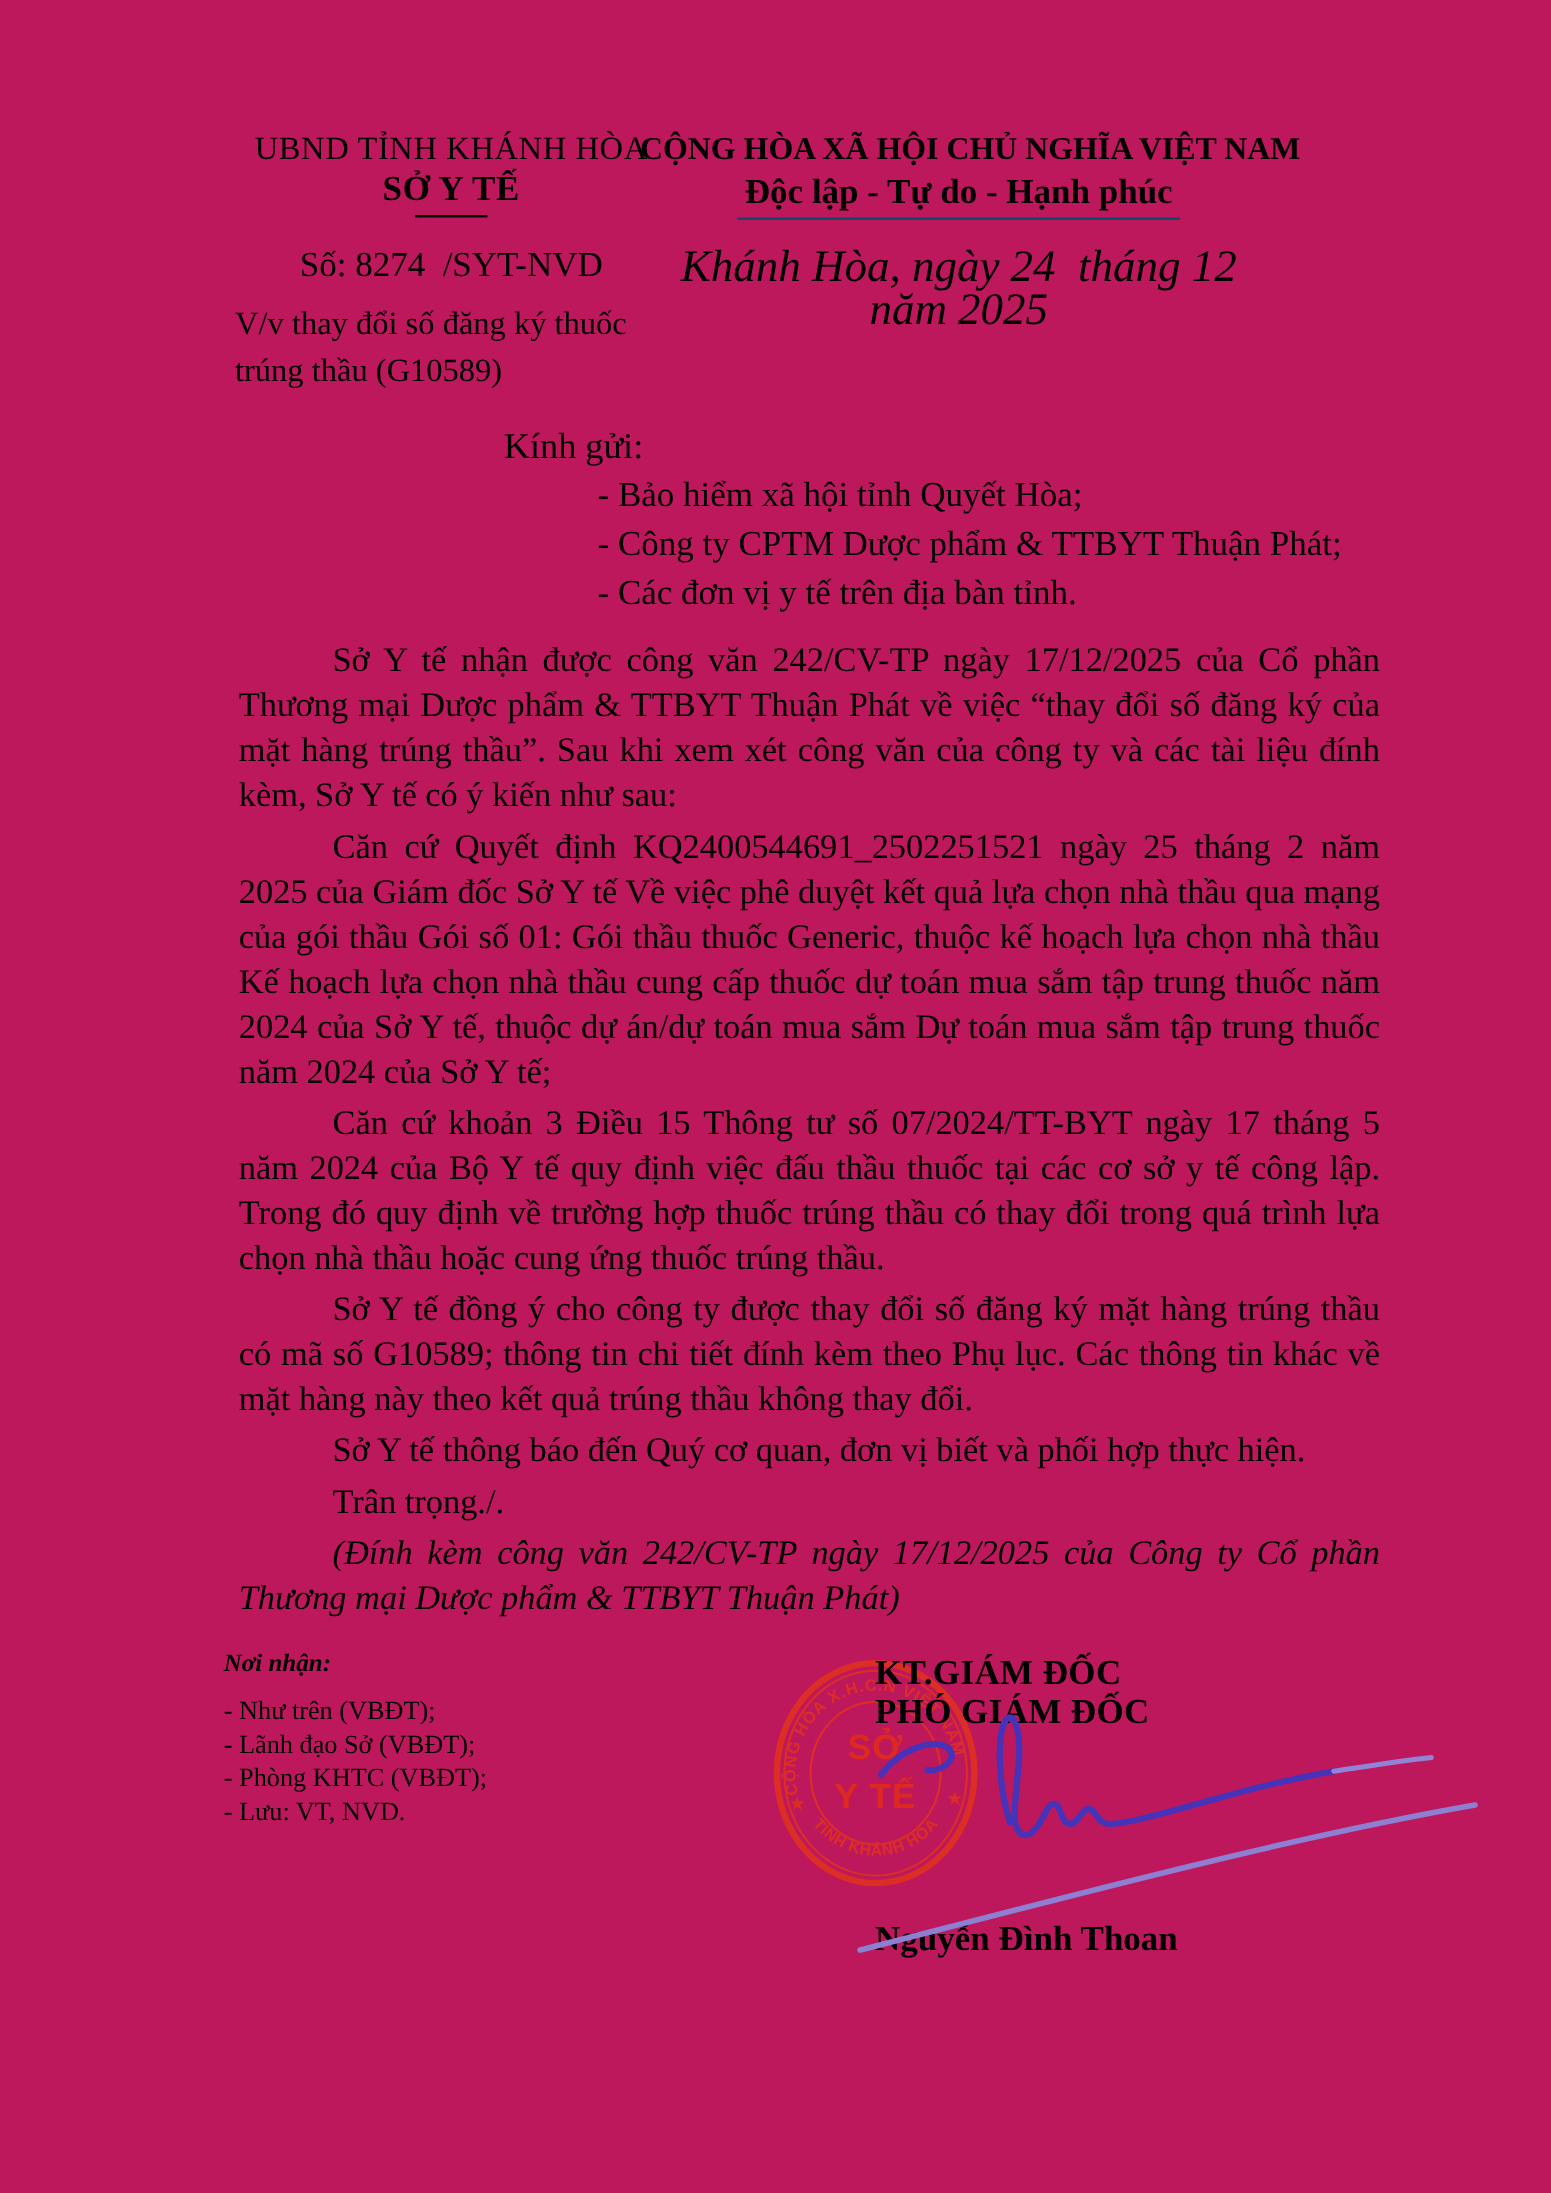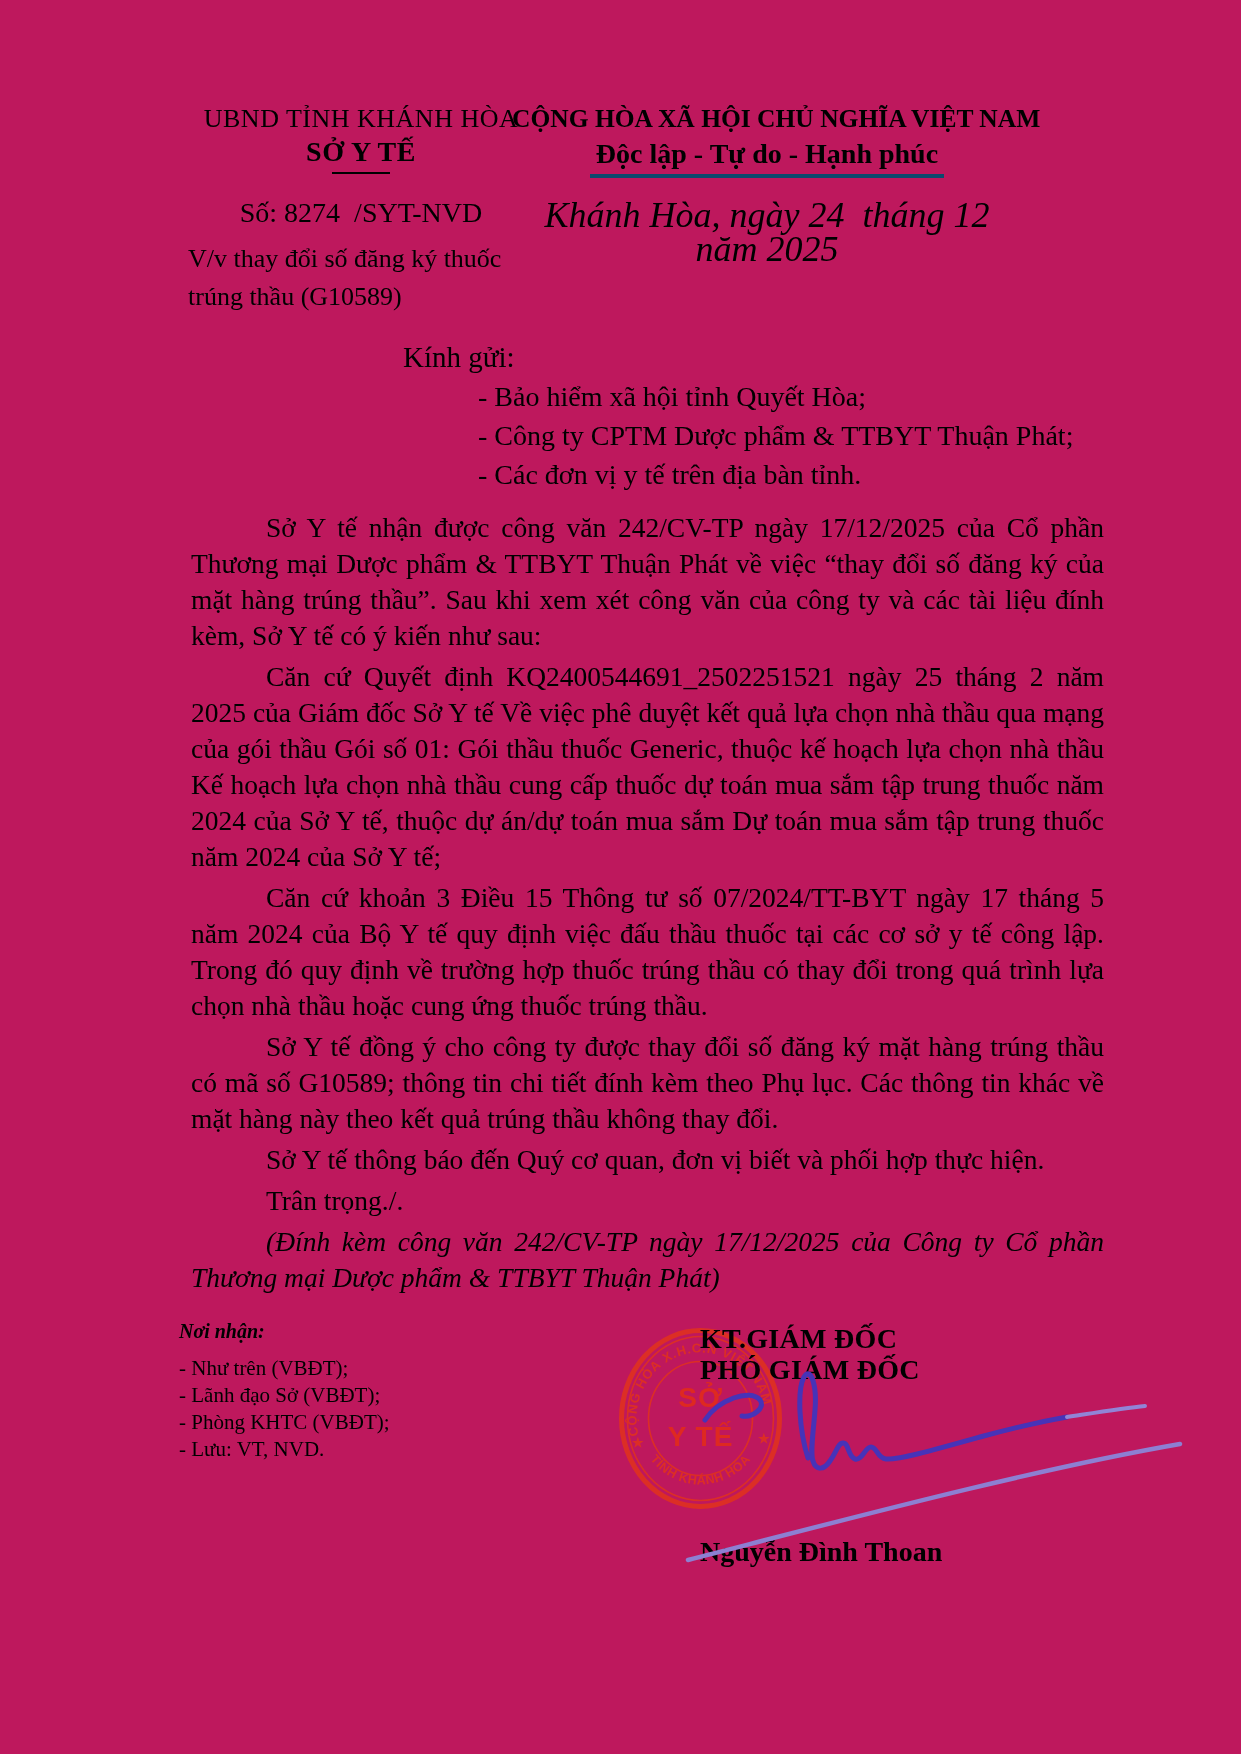--- a/index.html
+++ b/index.html
@@ -25,21 +25,21 @@
   .subject{
     position:absolute;left:188px;top:240px;width:362px;
     font-size:26px;line-height:38px;text-align:left;
   }
   .h-right{
     position:absolute;left:512px;top:103px;width:510px;
     text-align:center;
   }
   .nat-title{font-size:25.5px;line-height:32px;font-weight:bold;white-space:nowrap;}
   .nat-motto{font-size:28px;line-height:34px;font-weight:bold;margin-top:2px;}
-  .nat-motto .motto-inner{display:inline-block;border-bottom:4px solid #0c4a6e;padding:0 6px 3px;}
+  .nat-motto .motto-inner{display:inline-block;border-bottom:2px solid #0c4a6e;padding:0 6px 3px;}
   .date-line{font-size:36px;line-height:34px;font-style:italic;margin-top:20px;white-space:pre-wrap;}
   
   .salutation-label{position:absolute;left:403px;top:338px;font-size:29px;line-height:39px;}
   .recipients{position:absolute;left:478px;top:377px;font-size:28px;line-height:39px;}
   
   .body{
     position:absolute;left:177px;top:510px;width:941px;
     font-size:27.5px;line-height:36px;text-align:justify;
   }
   .body p{margin:0 14px 5px;text-indent:75px;}

